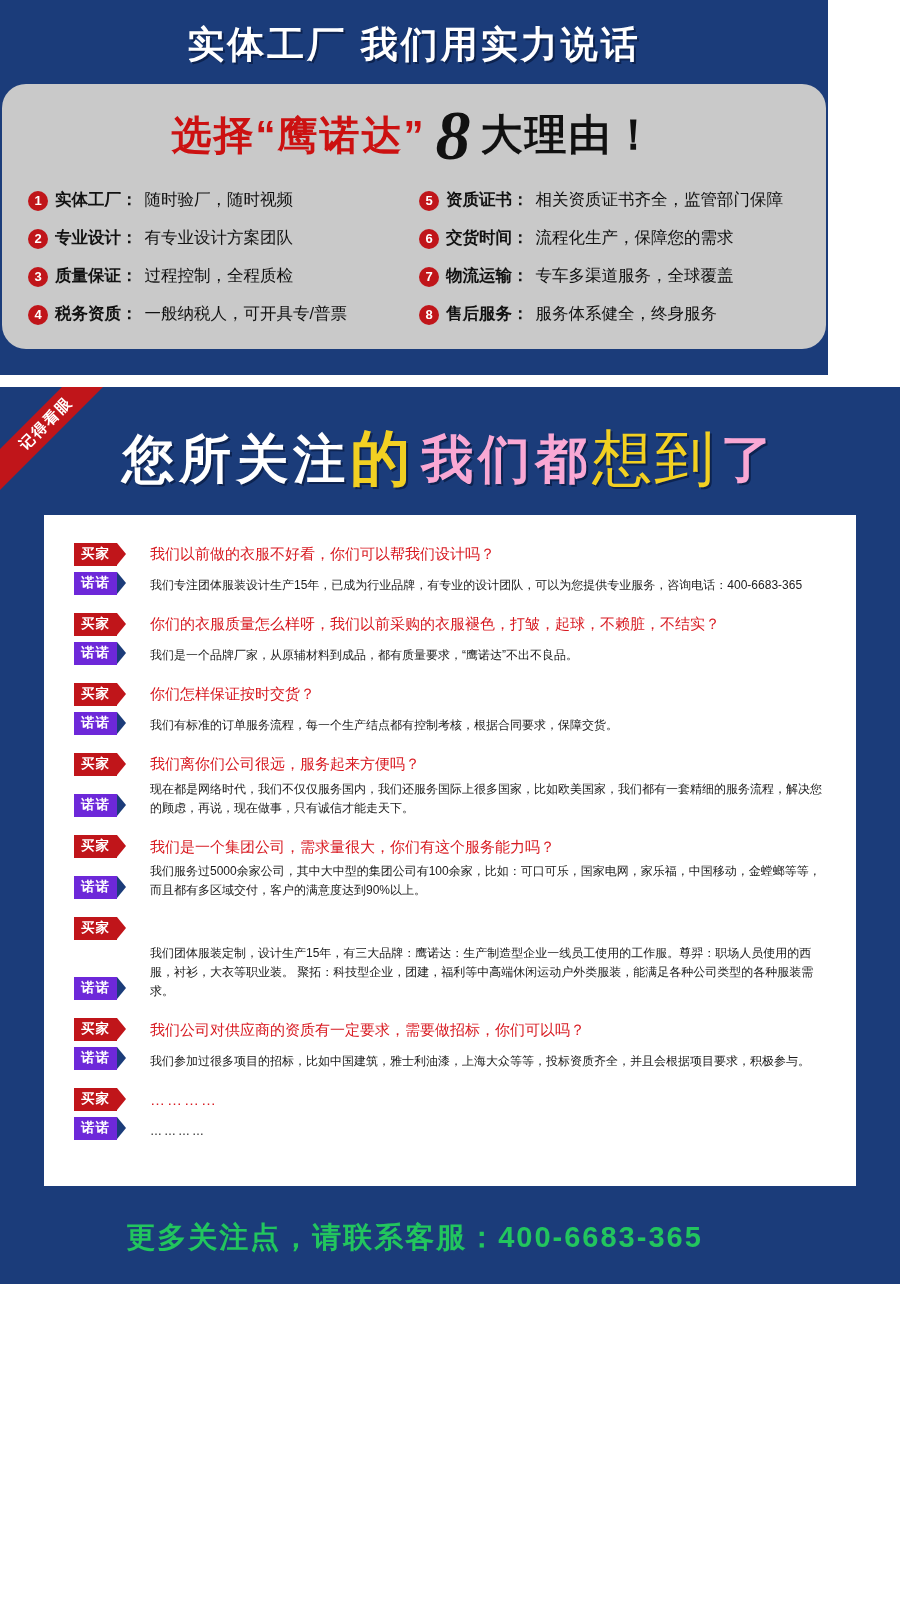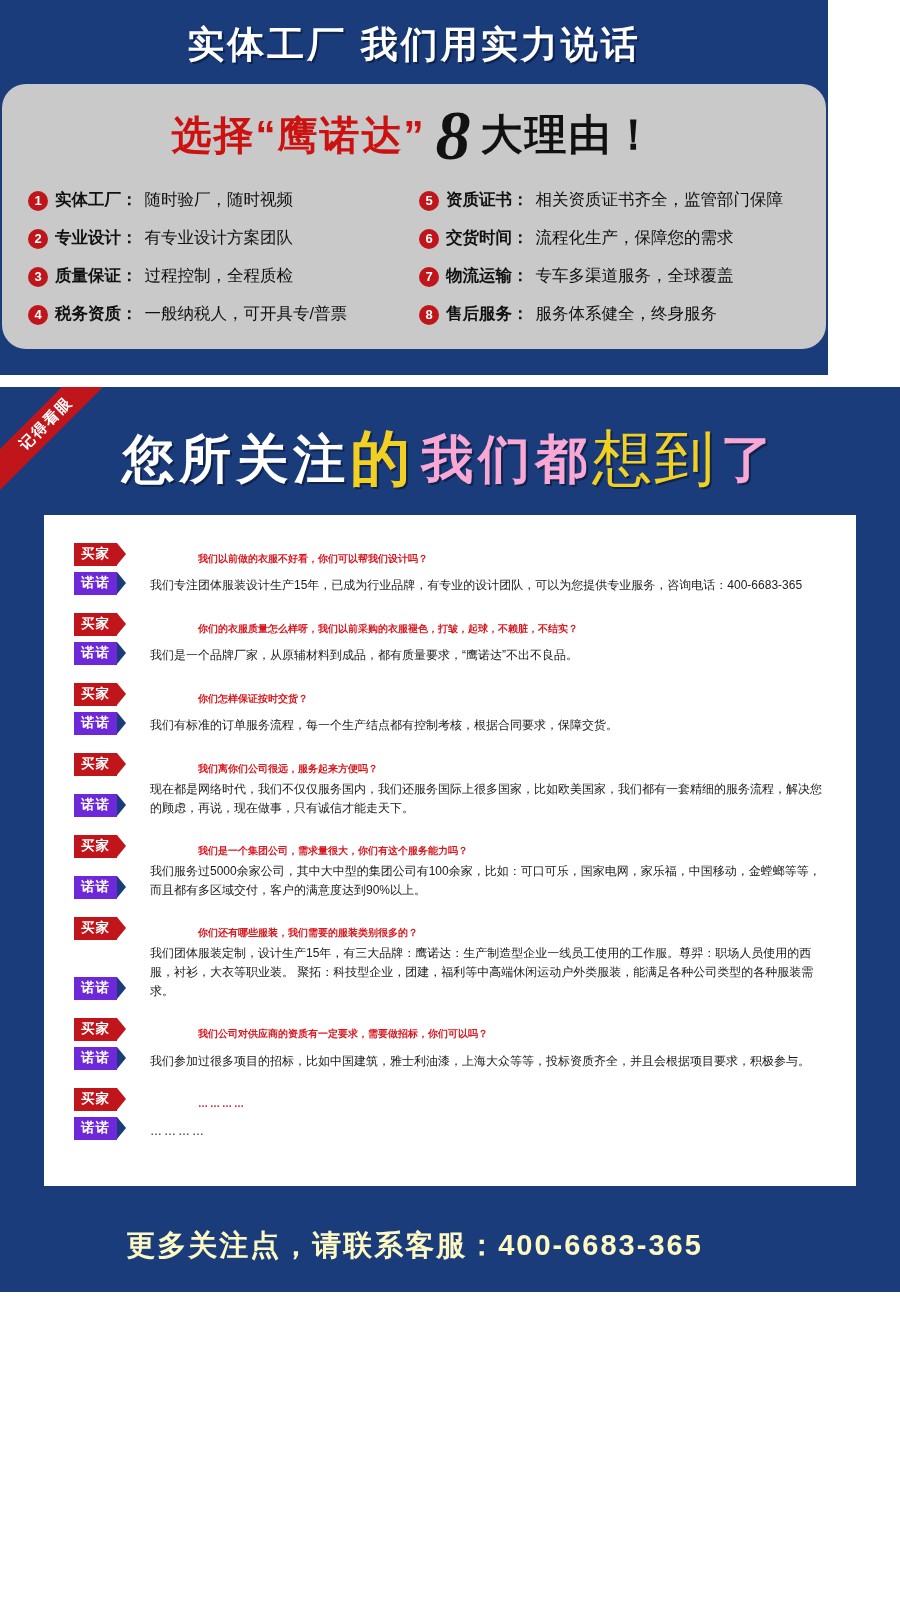--- a/index.html
+++ b/index.html
@@ -167,44 +167,43 @@
     position: absolute;
     right: -9px; top: 0;
     width: 0; height: 0;
     border-top: 11px solid transparent;
     border-bottom: 11px solid transparent;
   }
   .tag.buyer::after { border-left: 9px solid #c0151a; }
   .tag.ans::after   { border-left: 9px solid #1b3c7a; }
   .qtext {
     color: #d81920;
-    font-size: 10px;
+    font-size: 15px;
     line-height: 1.5;
     padding-left: 8px;
-    font-weight: bold;
-    margin-left: 48px;
+    font-weight: normal;
   }
   .atext {
     color: #1a1a1a;
     font-size: 12px;
     line-height: 1.55;
     padding-left: 8px;
   }
   .dots { letter-spacing: 2px; }
 
   
   .footer {
     background: #1b3c7a;
     width: 829px;
     text-align: center;
-    color: #fef9c3;
+    color: #22c55e;
     font-size: 29px;
     font-weight: bold;
     letter-spacing: 2px;
-    padding: 40px 0 26px 0;
+    padding: 32px 0 26px 0;
   }
   .divider-white { height: 12px; background: #ffffff; width: 900px; }
 </style>
 </head>
 <body>
 
 <div class="page">
 
   <div class="sec1">
     <div class="sec1-title">实体工厂 我们用实力说话</div>
@@ -323,21 +322,20 @@
         </div>
         <div class="line">
           <span class="tag ans">诺诺</span>
           <span class="atext">我们服务过5000余家公司，其中大中型的集团公司有100余家，比如：可口可乐，国家电网，家乐福，中国移动，金螳螂等等，而且都有多区域交付，客户的满意度达到90%以上。</span>
         </div>
       </div>
 
       <div class="qa">
         <div class="line">
           <span class="tag buyer">买家</span>
-          <span class="qtext">你们还有哪些服装，我们需要的服装类别很多的？</span>
         </div>
         <div class="line">
           <span class="tag ans">诺诺</span>
           <span class="atext">我们团体服装定制，设计生产15年，有三大品牌：鹰诺达：生产制造型企业一线员工使用的工作服。尊羿：职场人员使用的西服，衬衫，大衣等职业装。 聚拓：科技型企业，团建，福利等中高端休闲运动户外类服装，能满足各种公司类型的各种服装需求。</span>
         </div>
       </div>
 
       <div class="qa">
         <div class="line">
           <span class="tag buyer">买家</span>

